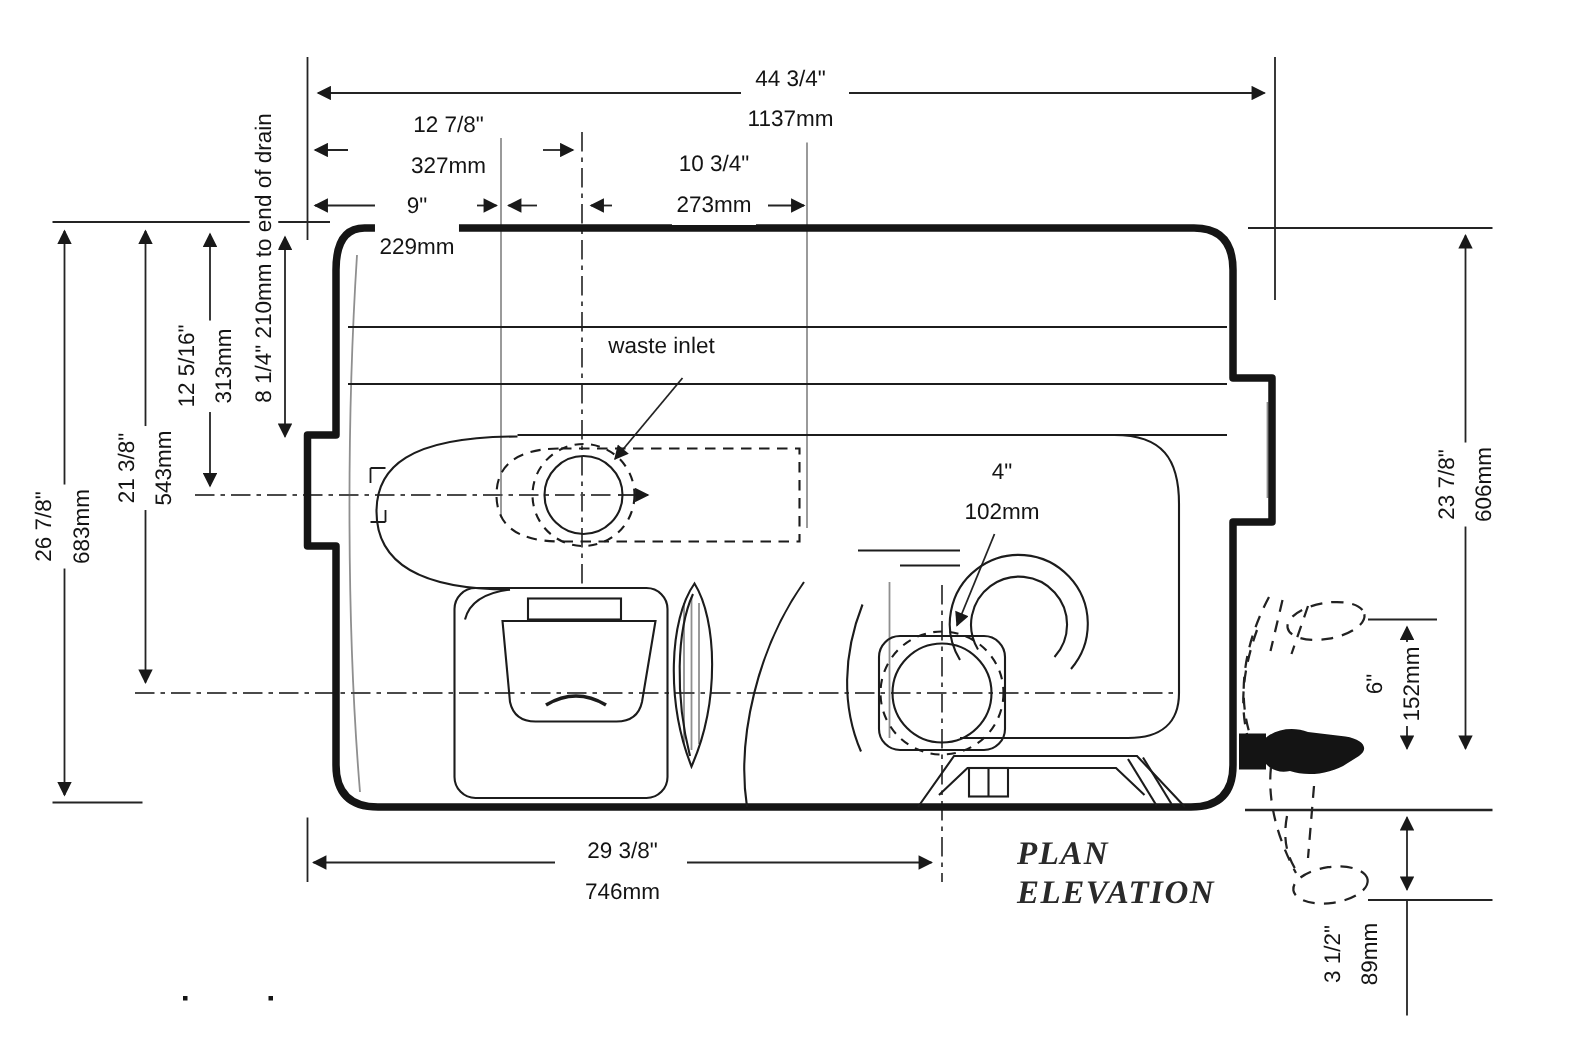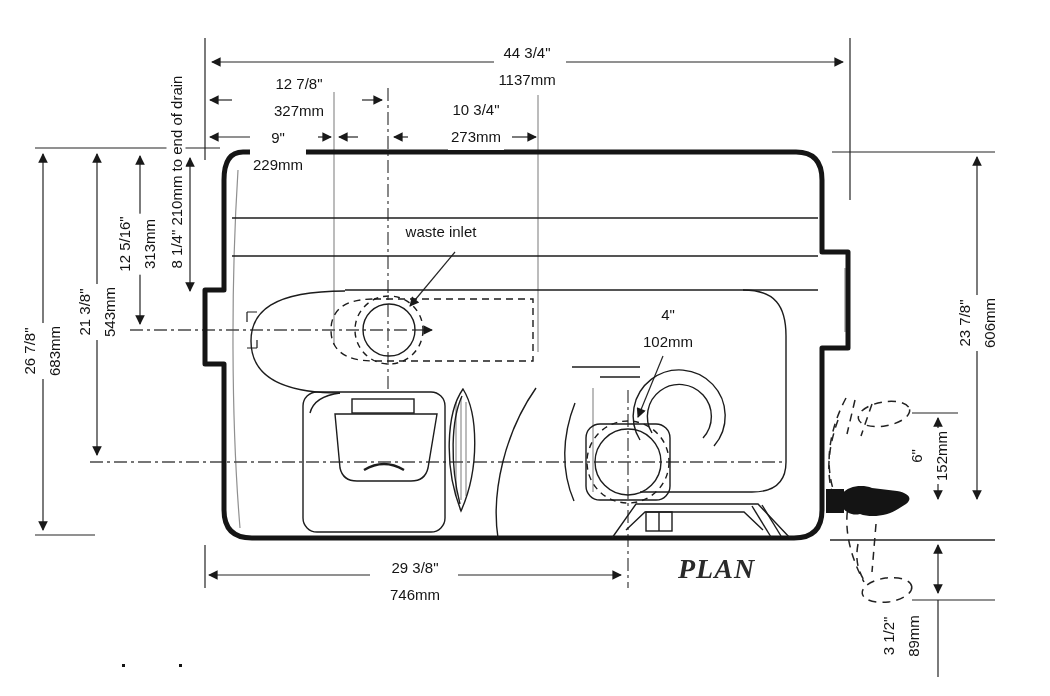--- a/index.html
+++ b/index.html
@@ -6,21 +6,21 @@
   .stage{position:relative;width:1050px;height:696px;background:#fff;overflow:hidden;
          font-family:"Liberation Sans",sans-serif;}
   .stage svg{position:absolute;left:0;top:0;}
   .lbl{position:absolute;background:#fff;color:#141414;font-size:15px;line-height:27px;
        text-align:center;white-space:nowrap;padding:0 3px;
        transform:translate(-50%,-50%);}
   .lbl .ln{display:block;}
   .lbl.rot{transform:translate(-50%,-50%) rotate(-90deg);line-height:25px;}
   .lbl.single{line-height:19px;}
   .view-title{position:absolute;font-family:"Liberation Serif",serif;font-style:italic;
-       font-weight:bold;font-size:28px;line-height:26px;color:#2a2a2a;letter-spacing:1px;}
+       font-weight:bold;font-size:22px;line-height:26px;color:#2a2a2a;letter-spacing:1px;}
   .view-title .ln{display:block;}
 </style>
 </head>
 <body>
 
 <div class="stage">
 
 <svg width="1050" height="696" viewBox="0 0 1050 696">
   <defs>
     <marker id="ah" viewBox="0 0 10 10" refX="9" refY="5" markerWidth="10" markerHeight="8" orient="auto-start-reverse">
@@ -199,15 +199,16 @@
   <span class="ln">89mm</span>
 </div>
 
 <div class="lbl" style="left:415px;top:581px">
   <span class="ln">29 3/8"</span>
   <span class="ln">746mm</span>
 </div>
 
 <div class="view-title" style="left:678px;top:556px">
   <span class="ln">PLAN</span>
+  <span class="ln">ELEVATION</span>
 </div>
 
 </div>
 
 </body></html>

